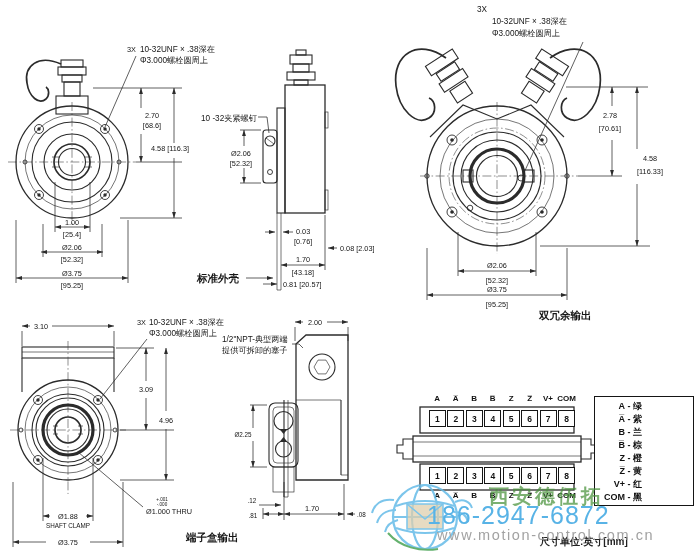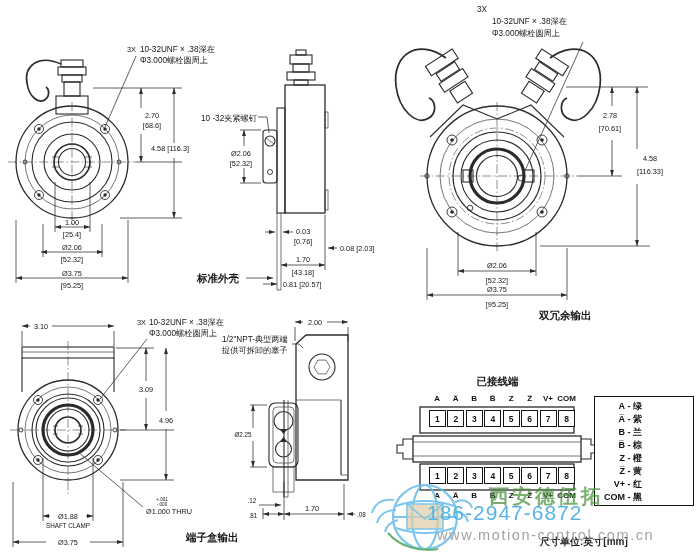--- a/index.html
+++ b/index.html
@@ -32,21 +32,21 @@
   .ttitle{position:absolute;left:420px;top:375px;width:155px;text-align:center;
           font-size:10.5px;font-weight:bold;color:#111;z-index:2;}
   .legend{position:absolute;left:594px;top:396px;width:100px;height:110px;border:1.8px solid #151515;
           background:#fff;box-sizing:border-box;padding:3px 0 9px 7px;z-index:2;}
   .lrow{line-height:13px;font-size:9px;font-weight:600;color:#111;white-space:pre;}
   .lsig{display:inline-block;width:23px;text-align:right;}
   .units{position:absolute;left:540px;top:535px;width:155px;text-align:left;
          font-size:10px;font-weight:700;color:#222;z-index:2;}
   
   .wm{pointer-events:none;}
-  .wm-phone{position:absolute;left:427px;top:501px;font-size:21px;letter-spacing:1px;z-index:4;}
+  .wm-phone{position:absolute;left:427px;top:501px;font-size:25px;letter-spacing:1px;z-index:4;}
   .wm-site{position:absolute;left:437px;top:527px;font-size:14.5px;letter-spacing:1.6px;z-index:4;}
   .wm-co{position:absolute;left:445px;top:483px;font-size:20px;font-weight:bold;letter-spacing:3px;z-index:4;margin-left:44px;}
 </style>
 </head>
 <body>
 
 <div id="stage">
 
 <svg width="700" height="560" viewBox="0 0 700 560">
   <defs>
@@ -359,21 +359,20 @@
     <rect class="l13" x="420" y="407" width="154" height="26" fill="#fff"></rect>
     <rect class="l13" x="413" y="436" width="168" height="26" fill="#fff"></rect>
     <line class="lt" x1="413" y1="442" x2="581" y2="442"></line>
     <line class="lt" x1="413" y1="456" x2="581" y2="456"></line>
     <rect class="l13" x="420" y="464" width="154" height="26" fill="#fff"></rect>
     <path class="ln" d="M413,439 H403 V445 H397 V453 H403 V459 H413"></path>
     <path class="ln" d="M581,439 H591 V445 H597 V453 H591 V459 H581"></path>
   </g>
 </svg>
 
-<div class="ttitle">已接线端</div>
 
 <div class="tlabels" style="top:394px;">
   <span>A</span>
   <span>A̅</span>
   <span>B</span>
   <span>B̅</span>
   <span>Z</span>
   <span>Z̅</span>
   <span>V+</span>
   <span>COM</span>

